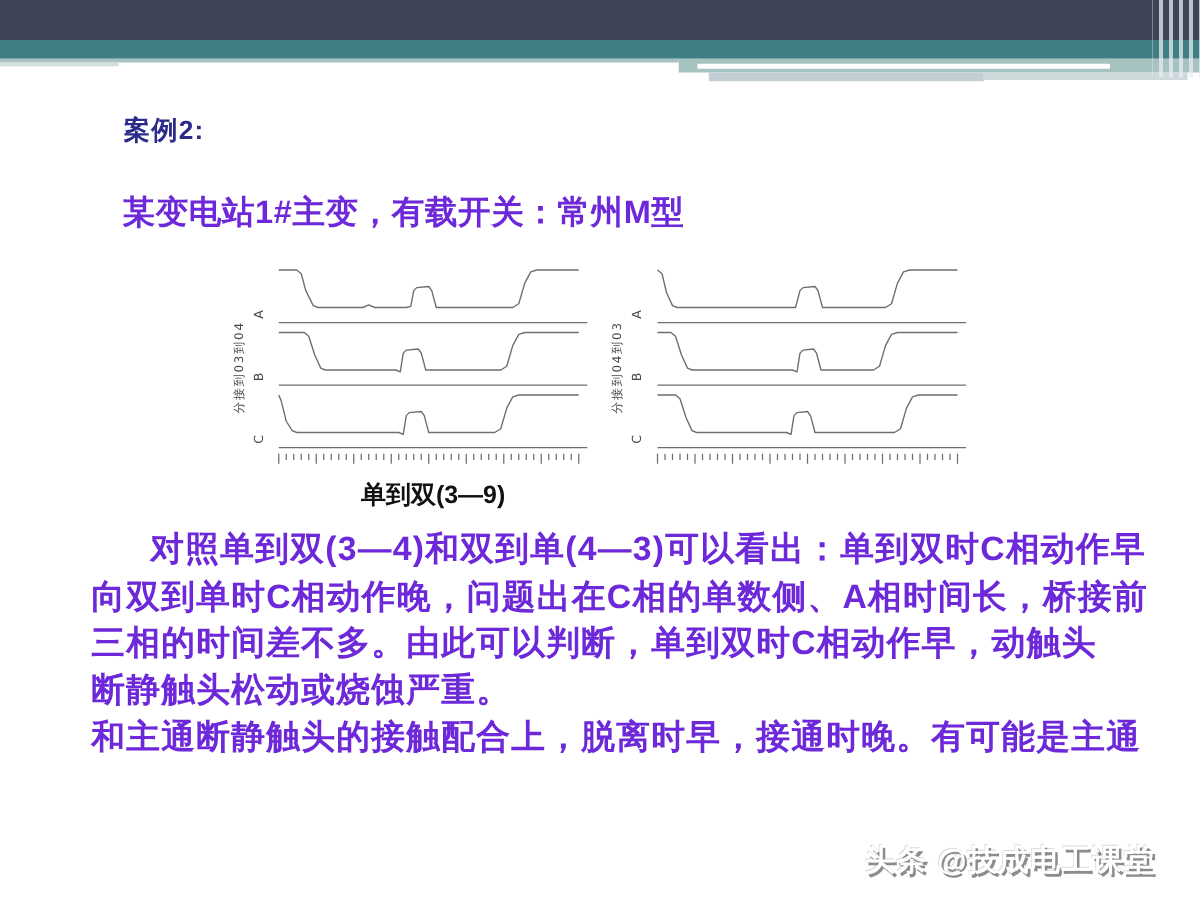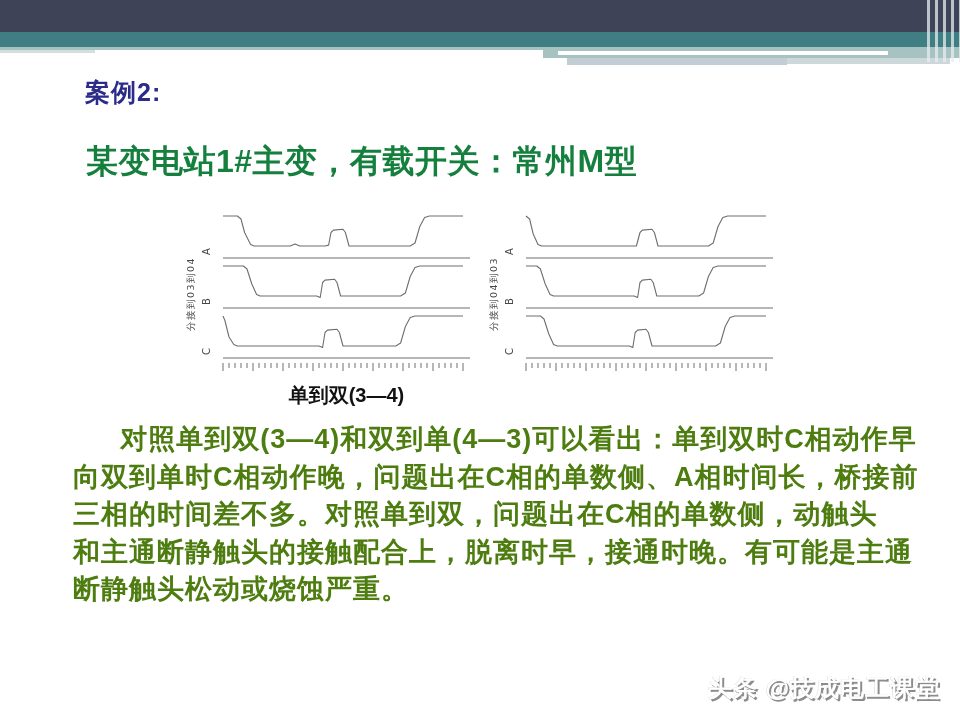--- a/index.html
+++ b/index.html
@@ -10,39 +10,39 @@
   .hdr-teal{position:absolute;left:0;top:32px;width:960px;height:15px;background:#3f7e82;}
   .hdr-pale-left{position:absolute;left:0;top:47px;width:543px;height:3px;background:#a6c3c2;}
   .hdr-pale-left2{position:absolute;left:0;top:50px;width:95px;height:3px;background:#cfe0de;}
   .hdr-pale-right{position:absolute;left:543px;top:47px;width:417px;height:11px;background:#a6c3c2;}
   .hdr-white-line{position:absolute;left:558px;top:51px;width:330px;height:4px;background:#ffffff;}
   .hdr-gray-band{position:absolute;left:567px;top:58px;width:220px;height:7px;background:#c3cdd4;}
   .hdr-pale-band2{position:absolute;left:787px;top:58px;width:163px;height:6px;background:#ccd8d9;}
   .corner-stripes{position:absolute;top:0;right:0;width:38px;height:62px;
      background:repeating-linear-gradient(90deg,rgba(255,255,255,0) 0 5px,rgba(232,236,242,0.75) 5px 8px);}
   
-  .title{position:absolute;left:85px;top:76px;margin:0;font-size:25px;font-weight:700;
+  .title{position:absolute;left:85px;top:76px;margin:14px;font-size:21px;font-weight:700;
          color:#2b2b8a;letter-spacing:1px;}
-  .subtitle{position:absolute;left:82px;top:136px;margin:4px;font-size:32px;font-weight:700;
-         color:#15803d;letter-spacing:0.5px;}
+  .subtitle{position:absolute;left:82px;top:136px;margin:16px;font-size:26px;font-weight:700;
+         color:#6d28d9;letter-spacing:0.5px;}
   .figure{position:absolute;left:183px;top:206px;display:flex;gap:16px;}
   .chart{display:flex;flex-direction:column;}
   svg.wave{display:block;}
   .caption{margin-top:4px;padding-left:40px;text-align:center;font-size:20px;font-weight:700;
          color:#111111;}
   .bl{stroke:#6e6e6e;stroke-width:1;}
   .tk{stroke:#6e6e6e;stroke-width:1;}
   .tr{stroke:#6e6e6e;stroke-width:1.1;fill:none;stroke-linejoin:round;}
   .ph{font:10px "DejaVu Sans",sans-serif;fill:#474747;}
   .ax{font:9.5px "DejaVu Sans",sans-serif;fill:#474747;letter-spacing:1.5px;}
-  .body{position:absolute;left:73px;top:421px;width:836px;color:#4d7c0f;font-weight:700;
+  .body{position:absolute;left:73px;top:421px;width:836px;color:#6d28d9;font-weight:700;
         font-size:27px;line-height:37.5px;letter-spacing:1px;}
   .body .line{white-space:nowrap;}
   .body .indent{text-indent:1.75em;}
-  .watermark{position:absolute;right:20px;top:672px;font-size:24px;font-weight:700;color:#ffffff;
+  .watermark{position:absolute;right:36px;top:672px;font-size:24px;font-weight:700;color:#ffffff;
         letter-spacing:1px;text-shadow:2px 2px 0 #8c8c8c,-0.5px -0.5px 0 #d9d9d9;}
 </style>
 </head>
 <body>
 
 <div class="slide">
 
   <div class="hdr-dark"></div>
   <div class="hdr-teal"></div>
   <div class="hdr-pale-left"></div>
@@ -104,21 +104,21 @@
           <line class="tk" x1="232.0" y1="157" x2="232.0" y2="162"></line>
           <line class="tk" x1="238.0" y1="157" x2="238.0" y2="162"></line>
           <line class="tk" x1="244.0" y1="157" x2="244.0" y2="162"></line>
           <line class="tk" x1="250.0" y1="157" x2="250.0" y2="165"></line>
           <line class="tk" x1="256.0" y1="157" x2="256.0" y2="162"></line>
           <line class="tk" x1="262.0" y1="157" x2="262.0" y2="162"></line>
           <line class="tk" x1="268.0" y1="157" x2="268.0" y2="162"></line>
           <line class="tk" x1="274.0" y1="157" x2="274.0" y2="162"></line>
           <line class="tk" x1="280.0" y1="157" x2="280.0" y2="165"></line>
         </svg>
-      <div class="caption">单到双(3—4)</div>
+      <div class="caption">单到双(3—9)</div>
     </div>
     <div class="chart">
       <svg class="wave" width="287" height="172" viewBox="0 0 287 172">
           <line class="bl" x1="40" y1="52" x2="287" y2="52"></line>
           <text class="ph" x="27" y="49" transform="rotate(-90 27 49)">A</text>
           <polyline class="tr" points="40.0,10.0 43.6,13.0 47.2,28.0 52.0,38.5 55.6,40.0 150.4,40.0 154.0,26.5 156.4,24.1 166.0,23.2 168.4,26.5 172.0,40.0 222.4,40.0 227.2,37.0 232.0,20.5 236.8,11.5 241.6,10.0 280.0,10.0"></polyline>
           <line class="bl" x1="40" y1="102" x2="287" y2="102"></line>
           <text class="ph" x="27" y="99" transform="rotate(-90 27 99)">B</text>
           <polyline class="tr" points="40.0,60.0 50.8,60.0 54.4,63.0 59.2,78.0 64.0,88.5 67.6,90.0 148.0,90.0 151.6,91.5 154.0,76.5 156.4,74.1 164.8,73.2 167.2,76.5 170.8,90.0 212.8,90.0 217.6,87.0 222.4,70.5 227.2,61.5 232.0,60.0 280.0,60.0"></polyline>
           <line class="bl" x1="40" y1="152" x2="287" y2="152"></line>
@@ -166,20 +166,20 @@
           <line class="tk" x1="268.0" y1="157" x2="268.0" y2="162"></line>
           <line class="tk" x1="274.0" y1="157" x2="274.0" y2="162"></line>
           <line class="tk" x1="280.0" y1="157" x2="280.0" y2="165"></line>
         </svg>
     </div>
   </div>
 
   <div class="body">
     <div class="line indent">对照单到双(3—4)和双到单(4—3)可以看出：单到双时C相动作早</div>
     <div class="line">向双到单时C相动作晚，问题出在C相的单数侧、A相时间长，桥接前</div>
-    <div class="line">三相的时间差不多。对照单到双，问题出在C相的单数侧，动触头</div>
+    <div class="line">三相的时间差不多。由此可以判断，单到双时C相动作早，动触头</div>
+    <div class="line">断静触头松动或烧蚀严重。</div>
     <div class="line">和主通断静触头的接触配合上，脱离时早，接通时晚。有可能是主通</div>
-    <div class="line">断静触头松动或烧蚀严重。</div>
   </div>
 
   <div class="watermark">头条 @技成电工课堂</div>
 
 </div>
 
 </body></html>

